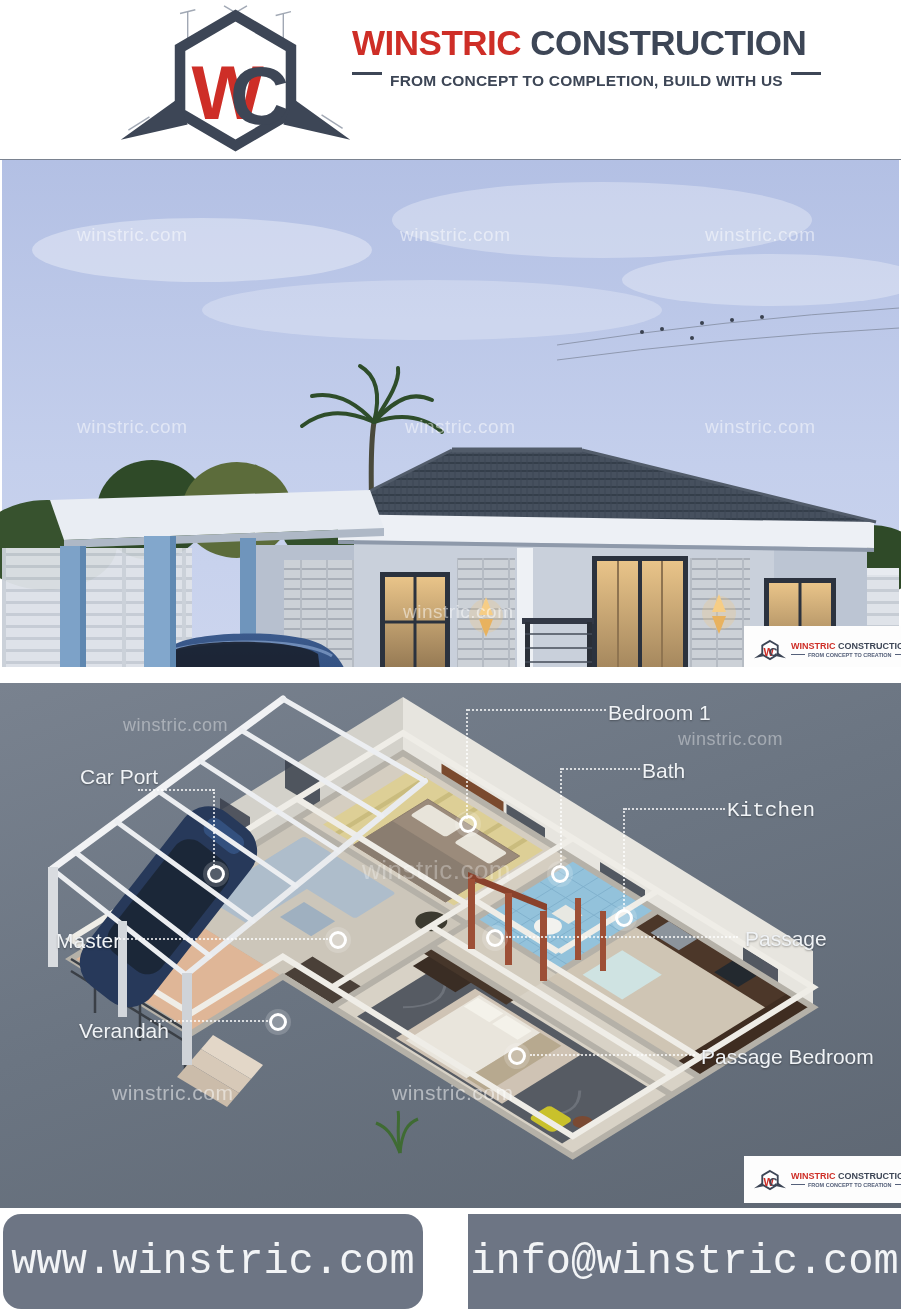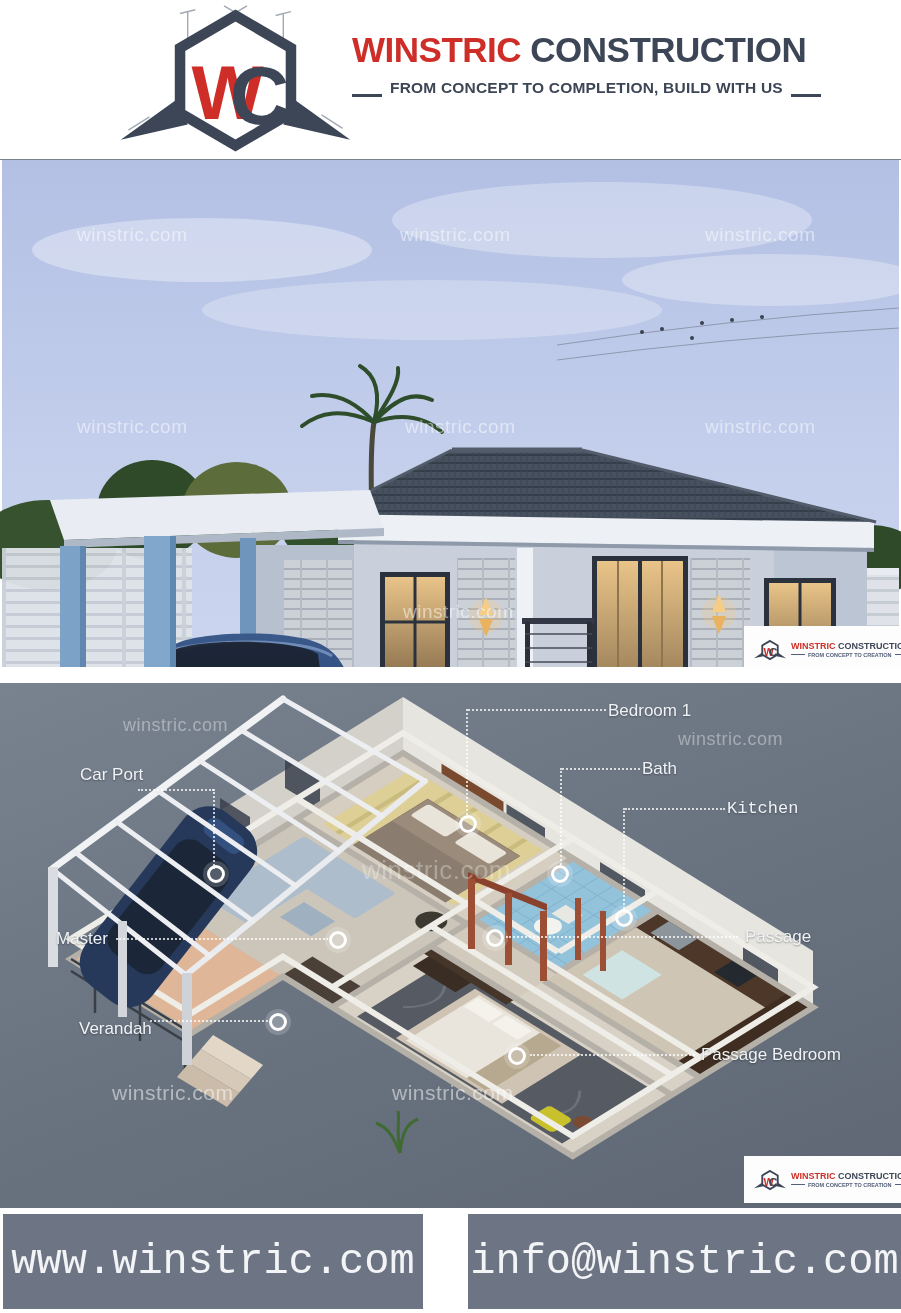--- a/index.html
+++ b/index.html
@@ -2,24 +2,24 @@
 <html><head>
 <meta charset="utf-8">
 <style>
   html,body{margin:0;padding:0;background:#ffffff;}
   body{width:901px;font-family:"Liberation Sans",sans-serif;}
   .page{width:901px;position:relative;background:#fff;padding-bottom:5px;}
 
   
   .header{position:relative;height:159px;background:#fff;overflow:hidden;}
   .logo-svg{position:absolute;left:118px;top:4px;}
-  .brand-text{position:absolute;left:352px;top:30px;}
+  .brand-text{position:absolute;left:352px;top:23px;}
   .brand-name{font-weight:bold;font-size:35px;letter-spacing:-0.5px;color:#3d4656;white-space:nowrap;}
   .brand-name .accent{color:#ce2e27;}
-  .brand-tagline{margin-top:9px;display:flex;align-items:flex-end;gap:8px;font-weight:bold;font-size:15.5px;color:#3d4656;letter-spacing:0.2px;white-space:nowrap;}
+  .brand-tagline{margin-top:9px;display:flex;align-items:flex-start;gap:8px;font-weight:bold;font-size:15.5px;color:#3d4656;letter-spacing:0.2px;white-space:nowrap;}
   .brand-tagline::before,.brand-tagline::after{content:"";height:3px;width:30px;background:#3d4656;}
 
   
   .photo{position:relative;height:507px;overflow:hidden;border-top:1px solid #7a8290;}
   .photo svg.scene{display:block;}
 
   .wm{position:absolute;color:rgba(255,255,255,.5);font-size:19px;letter-spacing:.5px;pointer-events:none;white-space:nowrap;}
   .photo .wm1{left:77px;top:64px;}
   .photo .wm2{left:400px;top:64px;}
   .photo .wm3{left:705px;top:64px;}
@@ -40,21 +40,21 @@
 
   
   .plan{position:relative;height:525px;margin-top:16px;overflow:hidden;
         background:linear-gradient(160deg,#79828f 0%,#6b7582 45%,#5e6773 100%);}
   .plan .wm1{left:123px;top:32px;font-size:18px;color:rgba(255,255,255,.38);}
   .plan .wm2{left:678px;top:46px;font-size:18px;color:rgba(255,255,255,.38);}
   .plan .wm3{left:362px;top:172px;font-size:26px;color:rgba(255,255,255,.30);}
   .plan .wm4{left:112px;top:398px;font-size:21px;color:rgba(255,255,255,.5);}
   .plan .wm5{left:392px;top:398px;font-size:21px;color:rgba(255,255,255,.5);}
 
-  .plan-label{position:absolute;font-size:17px;color:#f0f3f6;text-shadow:0 1px 2px rgba(0,0,0,.35);white-space:nowrap;}
+  .plan-label{position:absolute;font-size:21px;color:#f0f3f6;text-shadow:0 1px 2px rgba(0,0,0,.35);white-space:nowrap;}
   .lead-h{position:absolute;height:0;border-top:2px dotted rgba(255,255,255,.75);}
   .lead-v{position:absolute;width:0;border-left:2px dotted rgba(255,255,255,.75);}
   .marker{position:absolute;width:12px;height:12px;border:3px solid #fff;border-radius:50%;
           background:rgba(255,255,255,.25);box-shadow:0 0 0 4px rgba(255,255,255,.18);}
 
   
   .t-bedroom1{left:608px;top:18px;} .h-bedroom1{left:468px;top:26px;width:138px;}
   .v-bedroom1{left:466px;top:26px;height:110px;} .m-bedroom1{left:459px;top:132px;}
   .t-bath{left:642px;top:76px;} .h-bath{left:562px;top:85px;width:78px;}
   .v-bath{left:560px;top:85px;height:100px;} .m-bath{left:551px;top:182px;}
@@ -64,21 +64,21 @@
   .v-carport{left:213px;top:106px;height:80px;} .m-carport{left:207px;top:182px;}
   .t-lounge{left:56px;top:246px;} .h-lounge{left:116px;top:255px;width:212px;} .m-lounge{left:329px;top:248px;}
   .t-verandah{left:79px;top:336px;} .h-verandah{left:150px;top:337px;width:118px;} .m-verandah{left:269px;top:330px;}
   .t-passage{left:745px;top:244px;} .h-passage{left:506px;top:253px;width:232px;} .m-passage{left:486px;top:246px;}
   .t-master{left:701px;top:362px;} .h-master{left:530px;top:371px;width:165px;} .m-master{left:508px;top:364px;}
 
   
   .footer{display:flex;gap:6px;margin:6px 0 0 3px;}
   .footer-cell{height:95px;background:#6d7584;color:#f2f4f6;display:flex;align-items:center;justify-content:center;
                font-family:"Liberation Mono",monospace;font-size:42px;letter-spacing:0;}
-  .footer-cell.site{width:420px;}
+  .footer-cell.site{width:420px;border-radius:18px;}
   .footer-cell.mail{flex:1;margin-left:39px;}
 </style>
 </head>
 <body>
 
 <div class="page">
 
   <header class="header">
     <svg class="logo-svg" width="235" height="153" viewBox="0 0 240 160">
       <g stroke="#8a93a2" stroke-width="1.5" opacity=".8">

